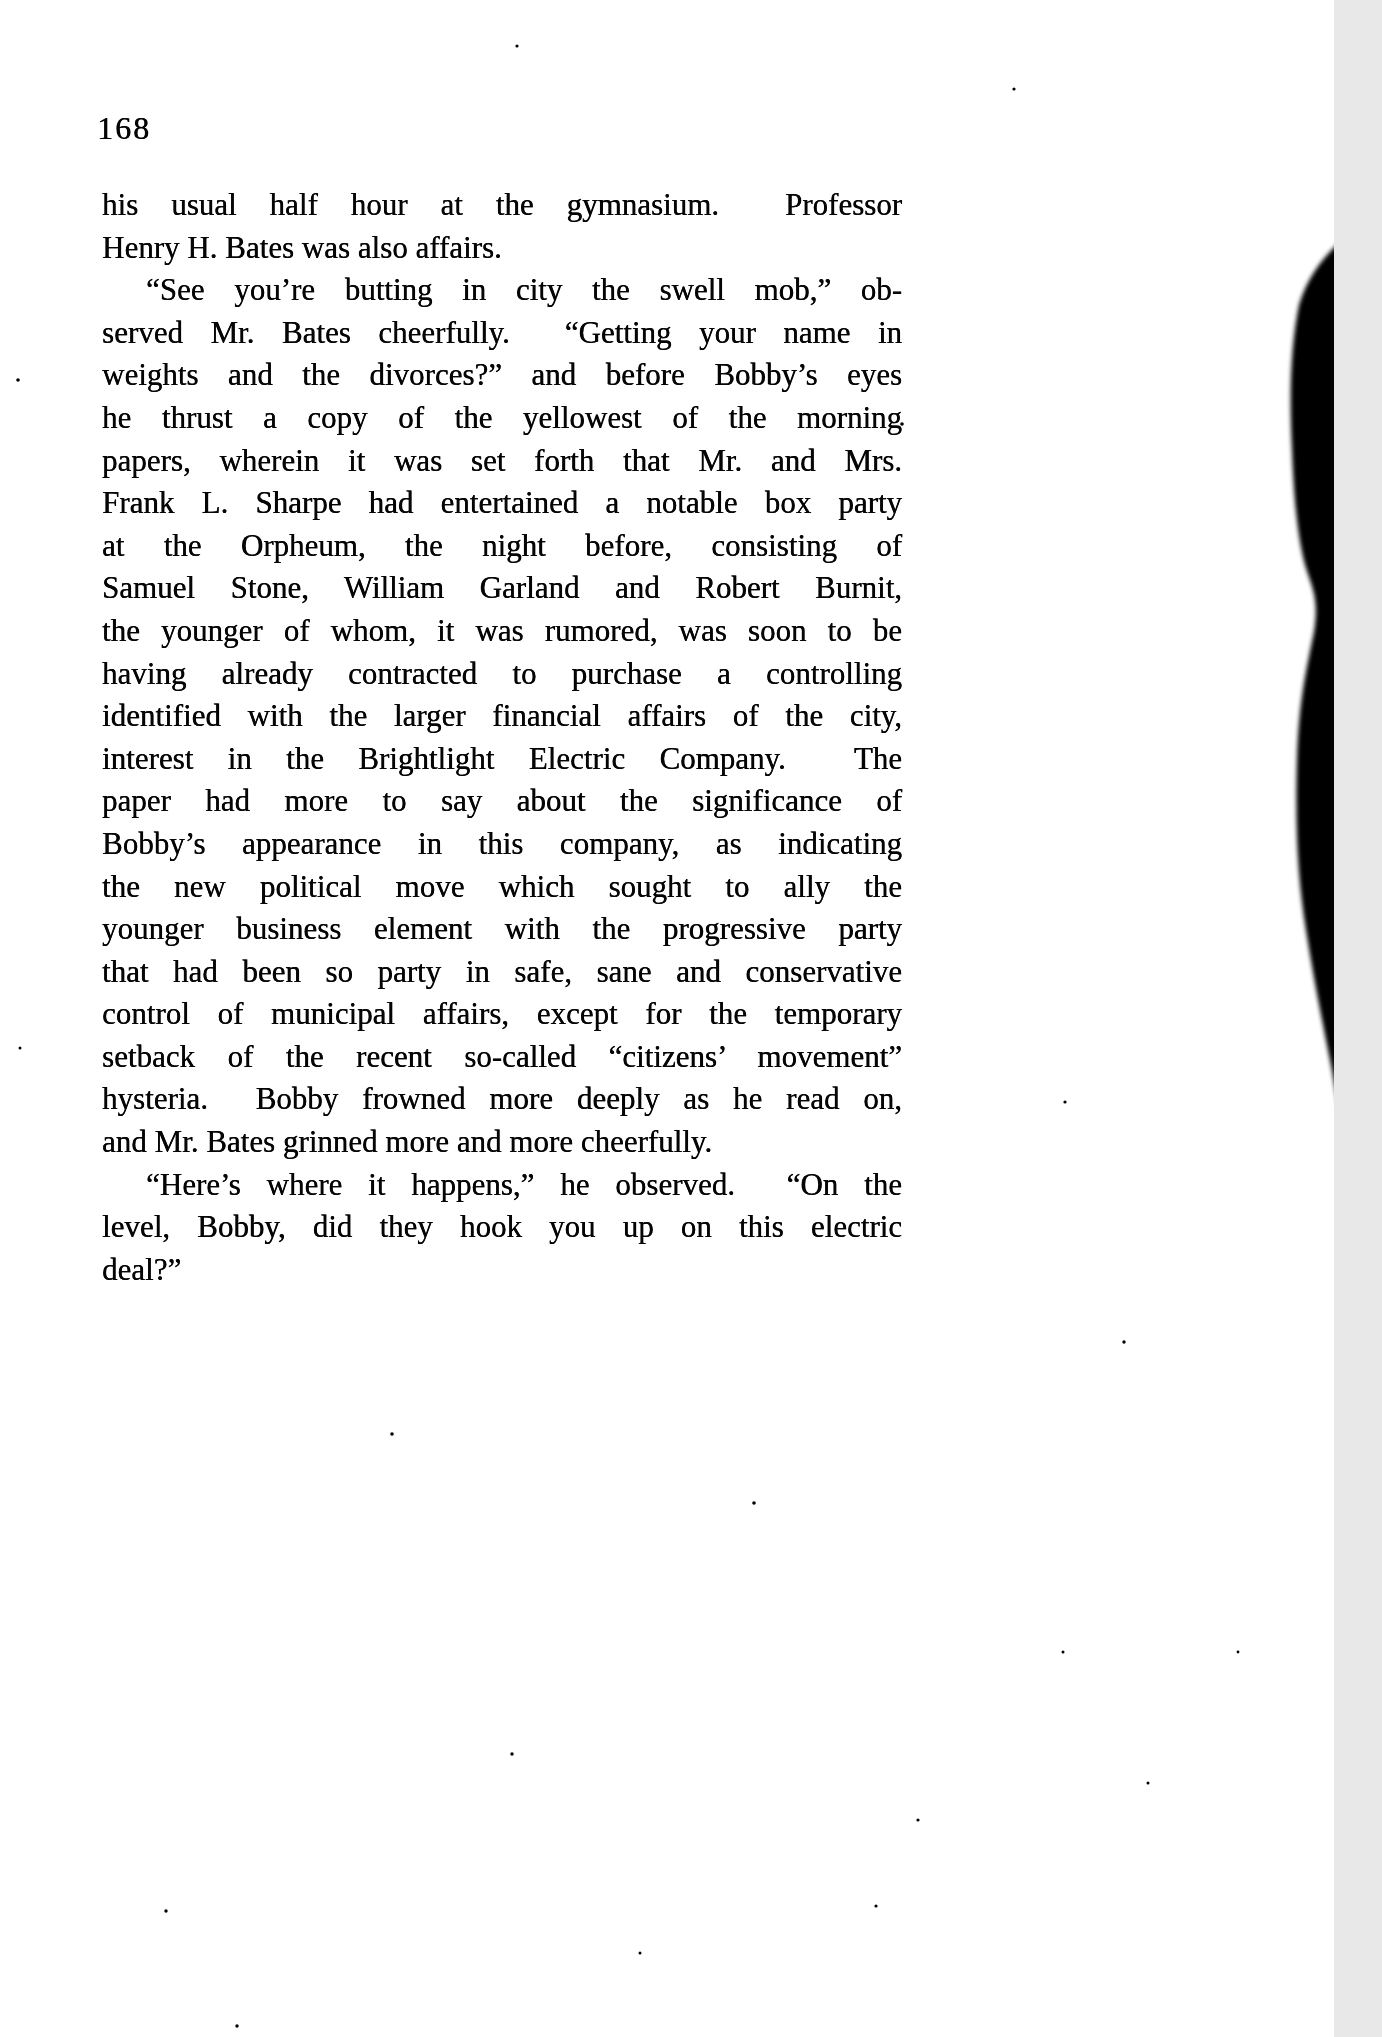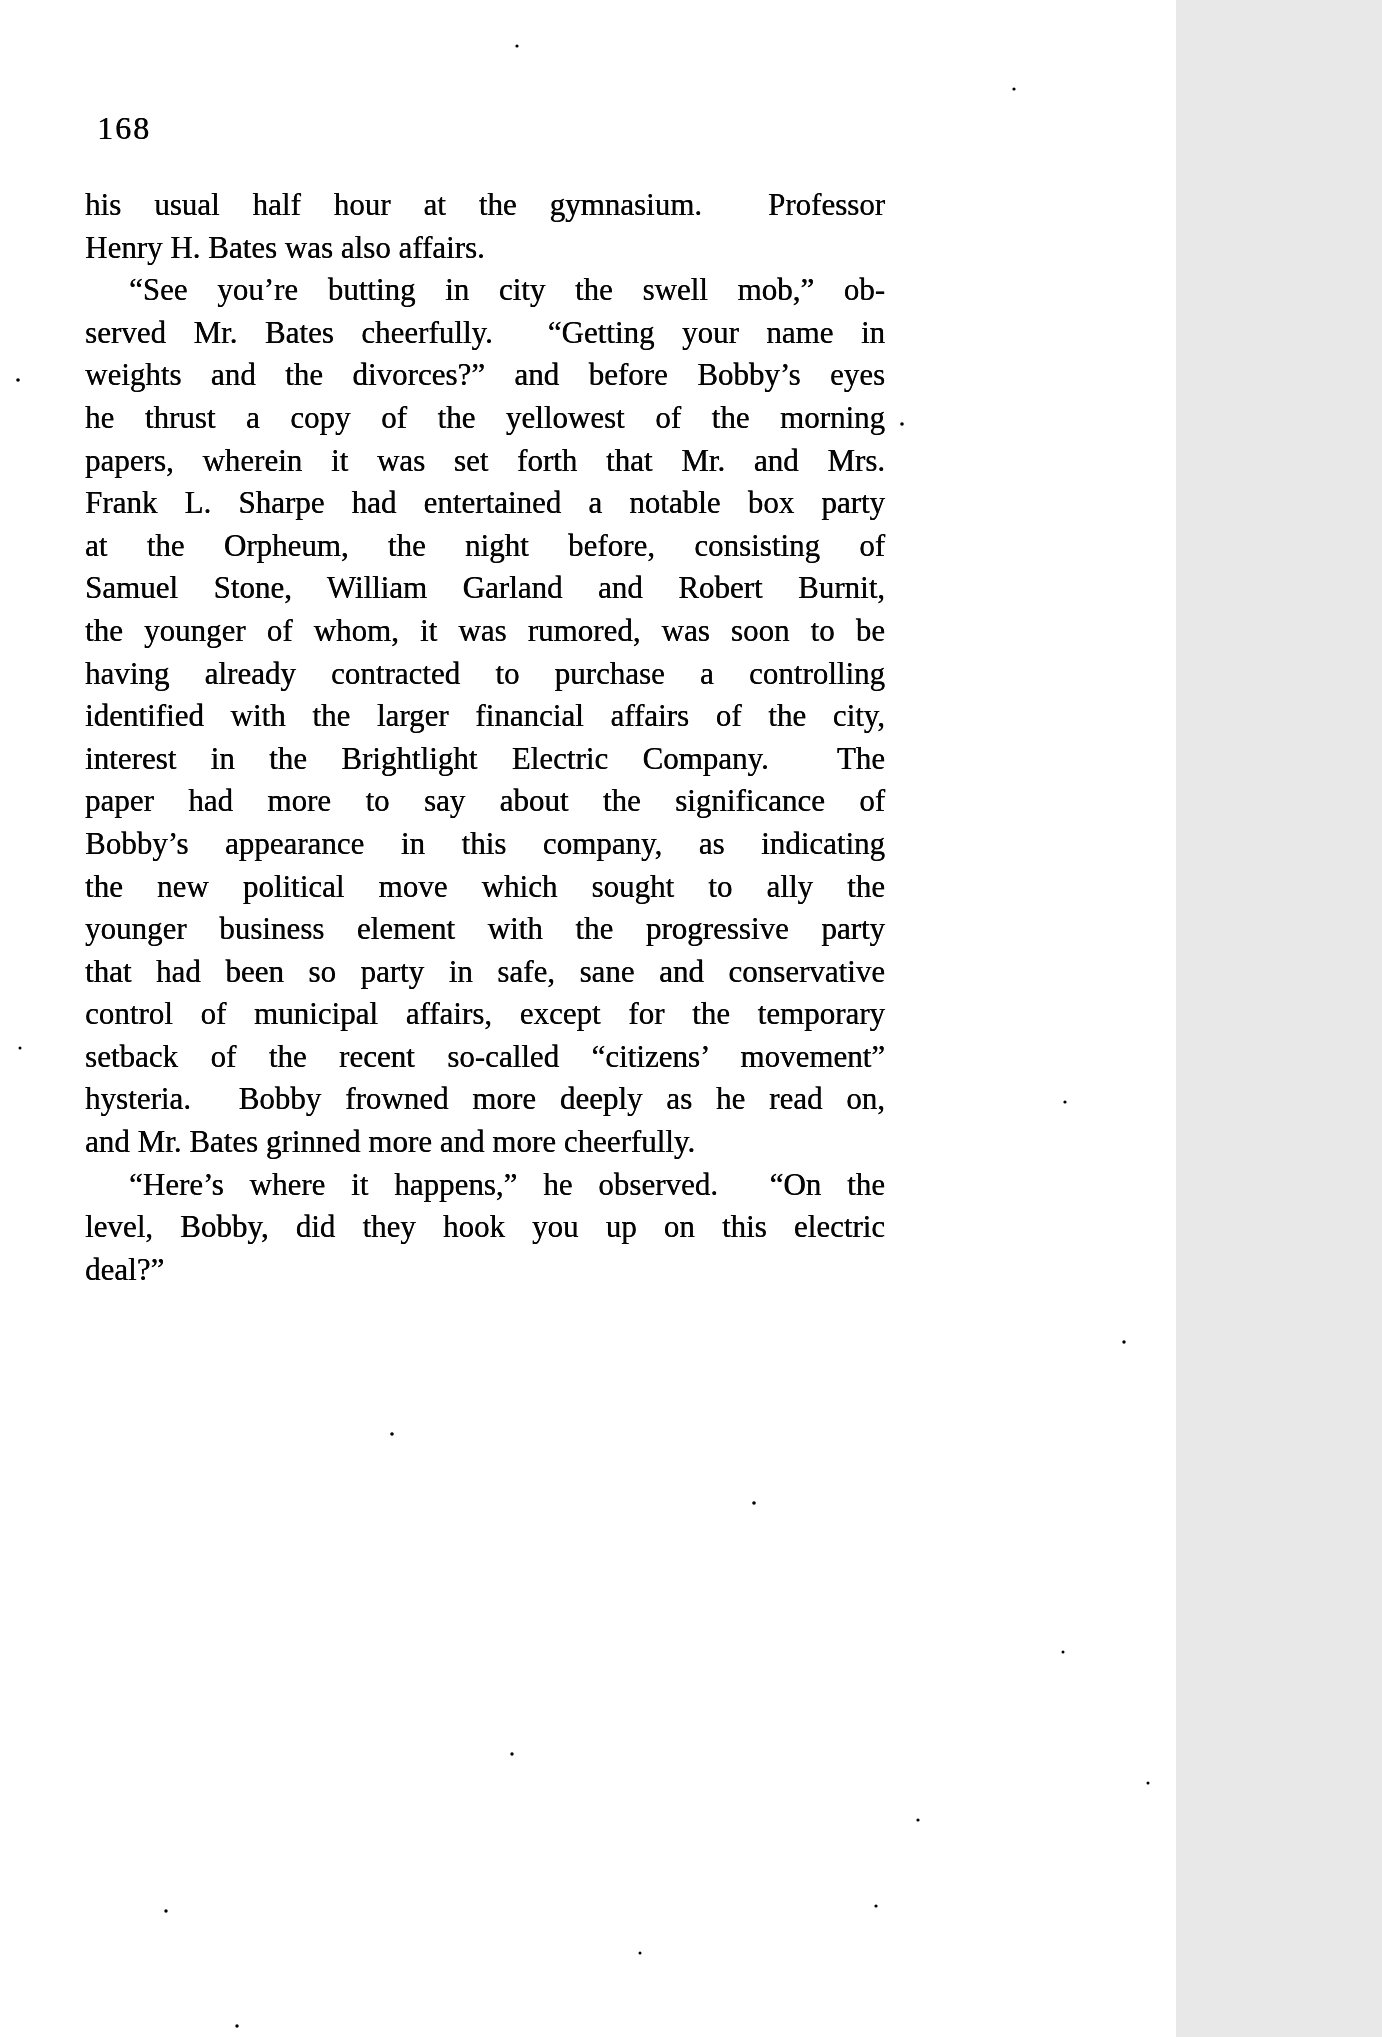--- a/index.html
+++ b/index.html
@@ -1,18 +1,18 @@
 <!DOCTYPE html>
 <html><head>
 <meta charset="utf-8">
 <style>
   html, body { margin: 0; padding: 0; background: #e8e8e8; }
   .page {
     position: relative;
-    width: 1176px;
+    width: 1334px;
     height: 2037px;
     background: #ffffff;
     overflow: hidden;
     font-family: "Liberation Serif", "DejaVu Serif", serif;
     color: #050505;
   }
   .header {
     position: absolute;
     left: 97px;
     top: 110px;
@@ -24,21 +24,21 @@
     white-space: nowrap;
   }
   .page-number { letter-spacing: 2px; }
   .header-title {
     margin-left: 34px;
     letter-spacing: 3.5px;
     word-spacing: 11px;
   }
   .body-text {
     position: absolute;
-    left: 85px;
+    left: 102px;
     top: 184px;
     width: 800px;
     font-size: 31px;
     text-shadow: 0.35px 0.35px 0 #000;
   }
   .line {
     height: 42.6px;
     line-height: 42.6px;
     text-align: justify;
     text-align-last: justify;

